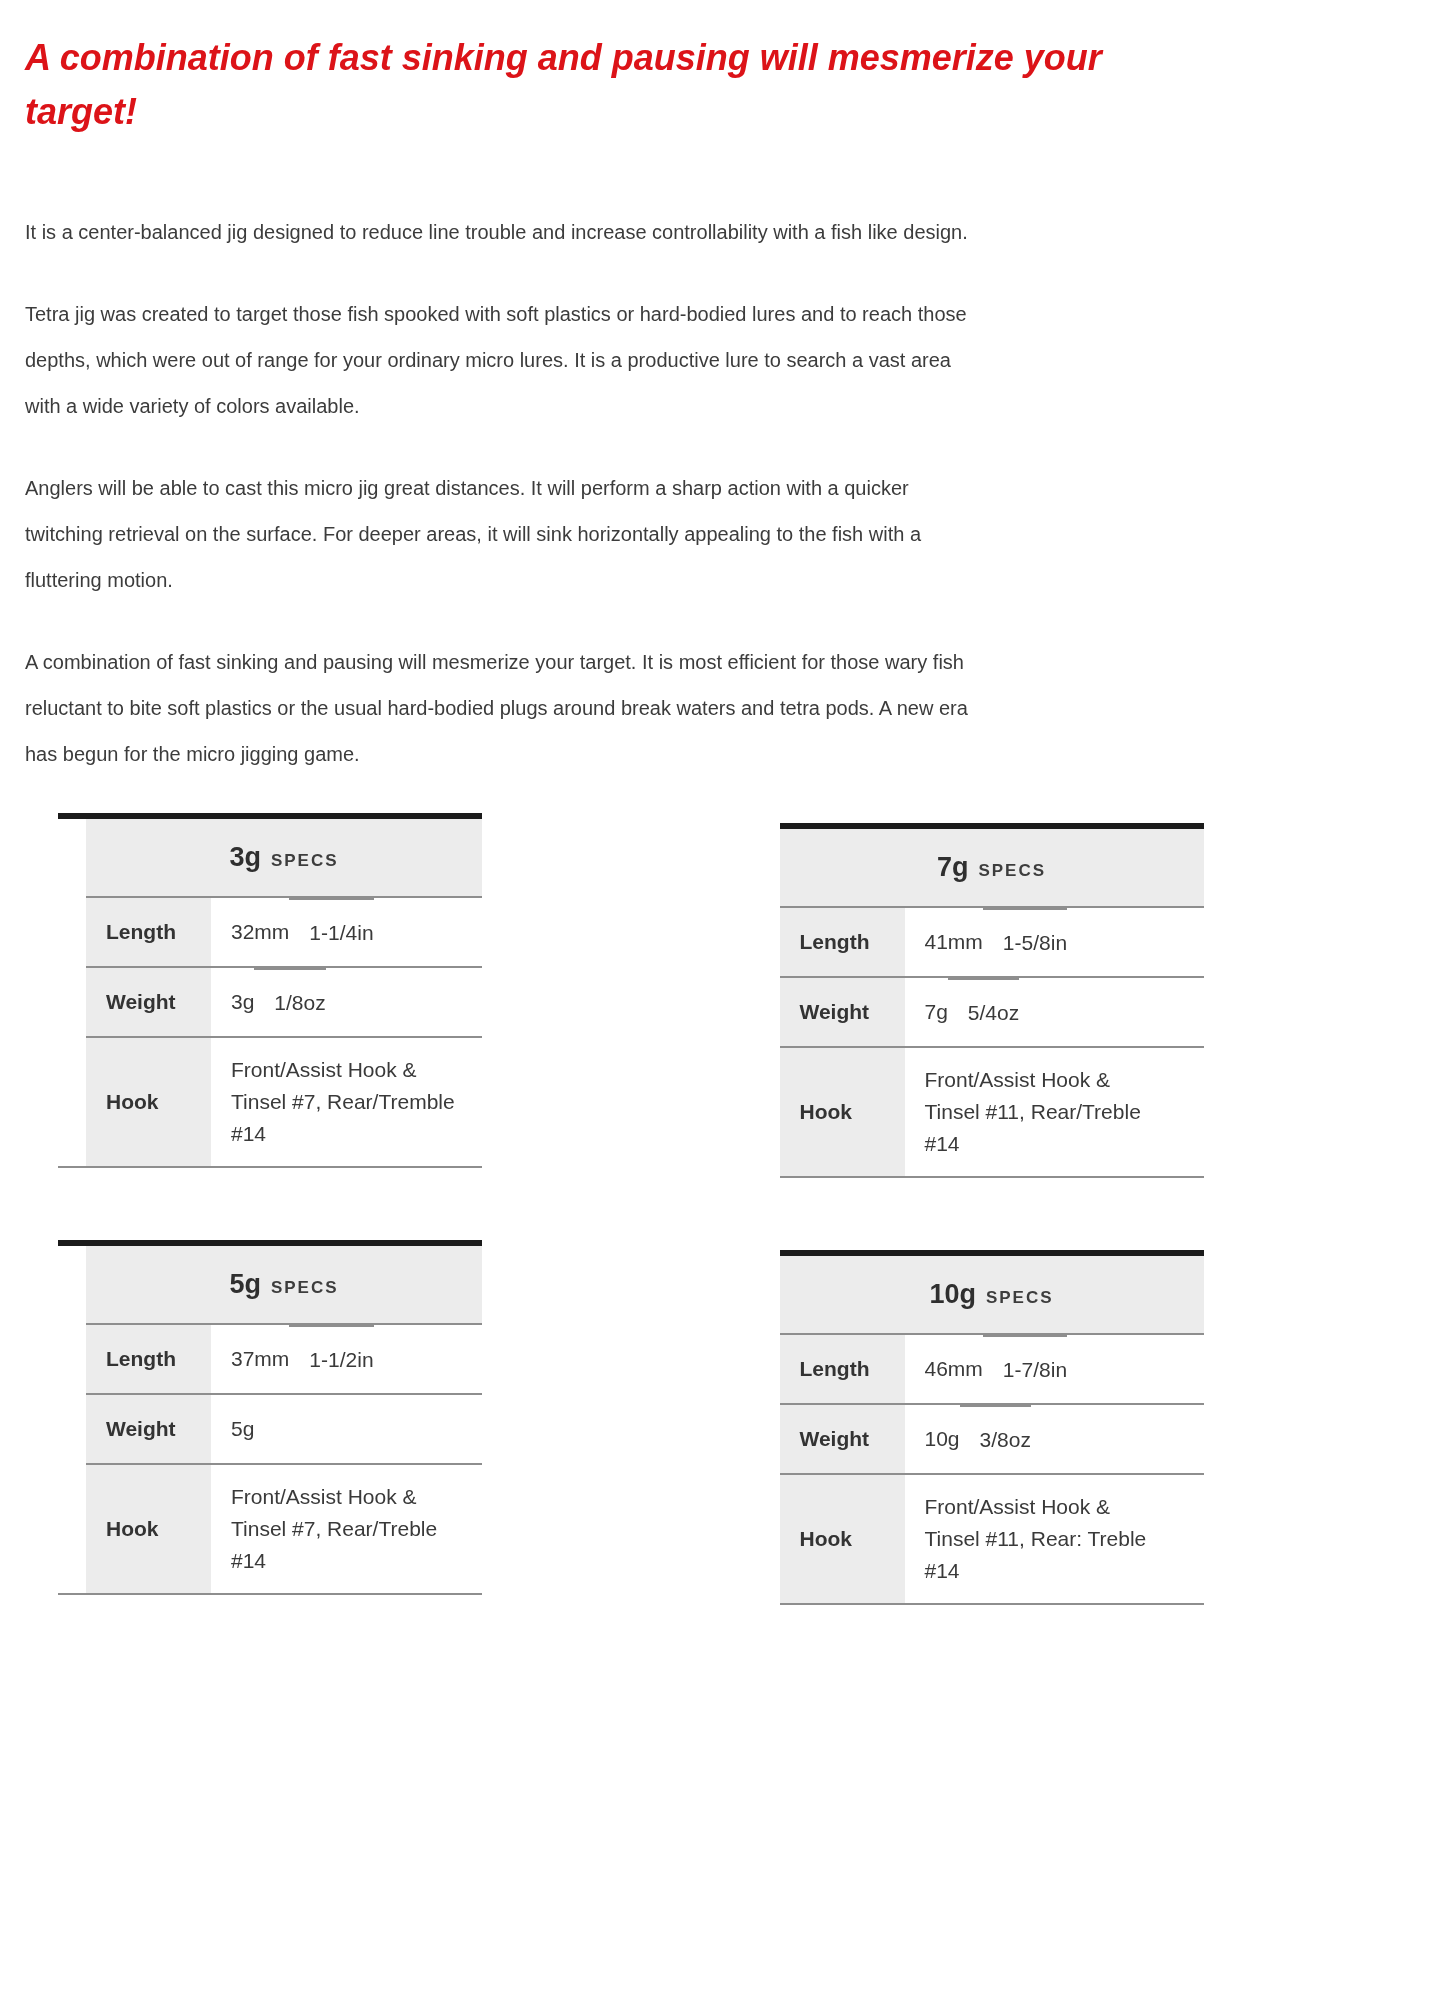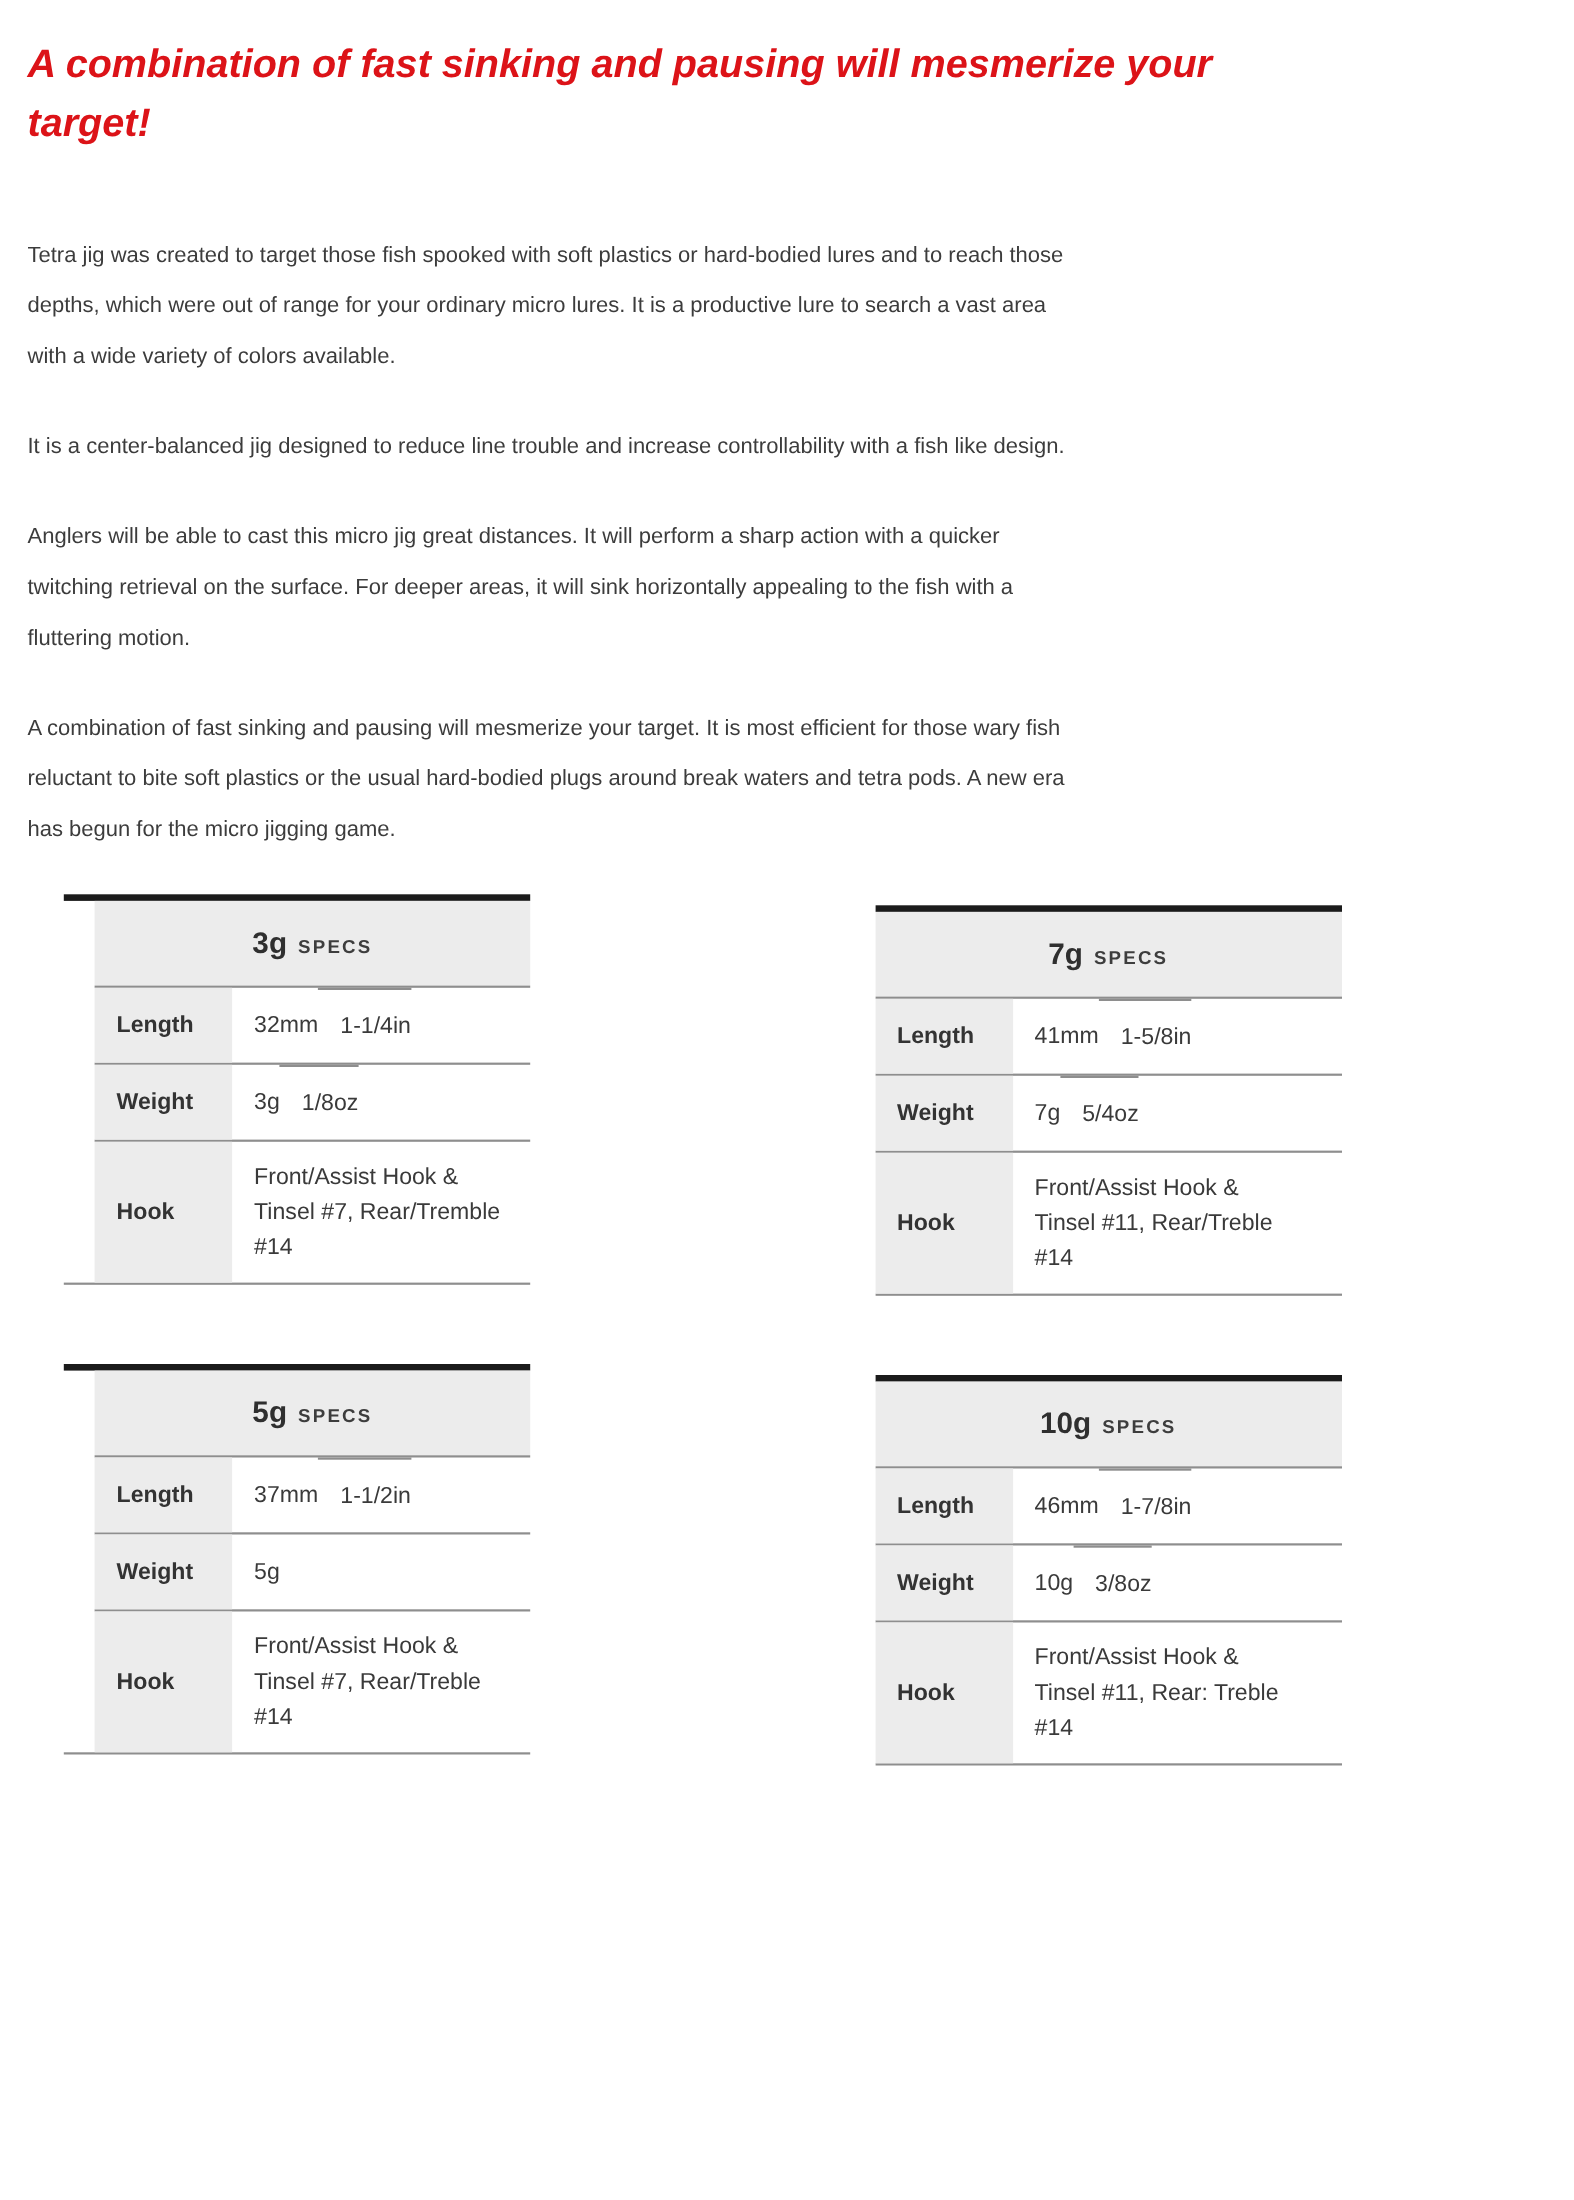--- a/index.html
+++ b/index.html
@@ -34,21 +34,21 @@
     color:var(--text);
   }
   .tables-grid{
     display:grid;
     grid-template-columns:1fr 1fr;
     row-gap:62px;
     margin-top:30px;
     align-items:start;
   }
   .grid-cell.col-left .spec-table{margin-left:33px;padding-left:28px;}
-  .grid-cell.col-right .spec-table{margin-left:80px;margin-top:10px;}
+  .grid-cell.col-right .spec-table{margin-left:64px;margin-top:10px;}
   .spec-table{
     width:424px;
     border-top:6px solid var(--top-bar);
     border-bottom:2px solid var(--rule);
     color:#3a3a3a;
   }
   .spec-header{
     background:var(--table-bg);
     height:77px;
     line-height:77px;
@@ -90,24 +90,24 @@
   }
 </style>
 </head>
 <body>
 
 <div class="page">
 
   <h1 class="headline">A combination of fast sinking and pausing will mesmerize your
 target!</h1>
 
+  <p class="para">It is a center-balanced jig designed to reduce line trouble and increase controllability with a fish like design.</p>
   <p class="para">Tetra jig was created to target those fish spooked with soft plastics or hard-bodied lures and to reach those
 depths, which were out of range for your ordinary micro lures. It is a productive lure to search a vast area
 with a wide variety of colors available.</p>
-  <p class="para">It is a center-balanced jig designed to reduce line trouble and increase controllability with a fish like design.</p>
   <p class="para">Anglers will be able to cast this micro jig great distances. It will perform a sharp action with a quicker
 twitching retrieval on the surface. For deeper areas, it will sink horizontally appealing to the fish with a
 fluttering motion.</p>
   <p class="para">A combination of fast sinking and pausing will mesmerize your target. It is most efficient for those wary fish
 reluctant to bite soft plastics or the usual hard-bodied plugs around break waters and tetra pods. A new era
 has begun for the micro jigging game.</p>
 
   <div class="tables-grid">
 
     <div class="grid-cell col-left">

